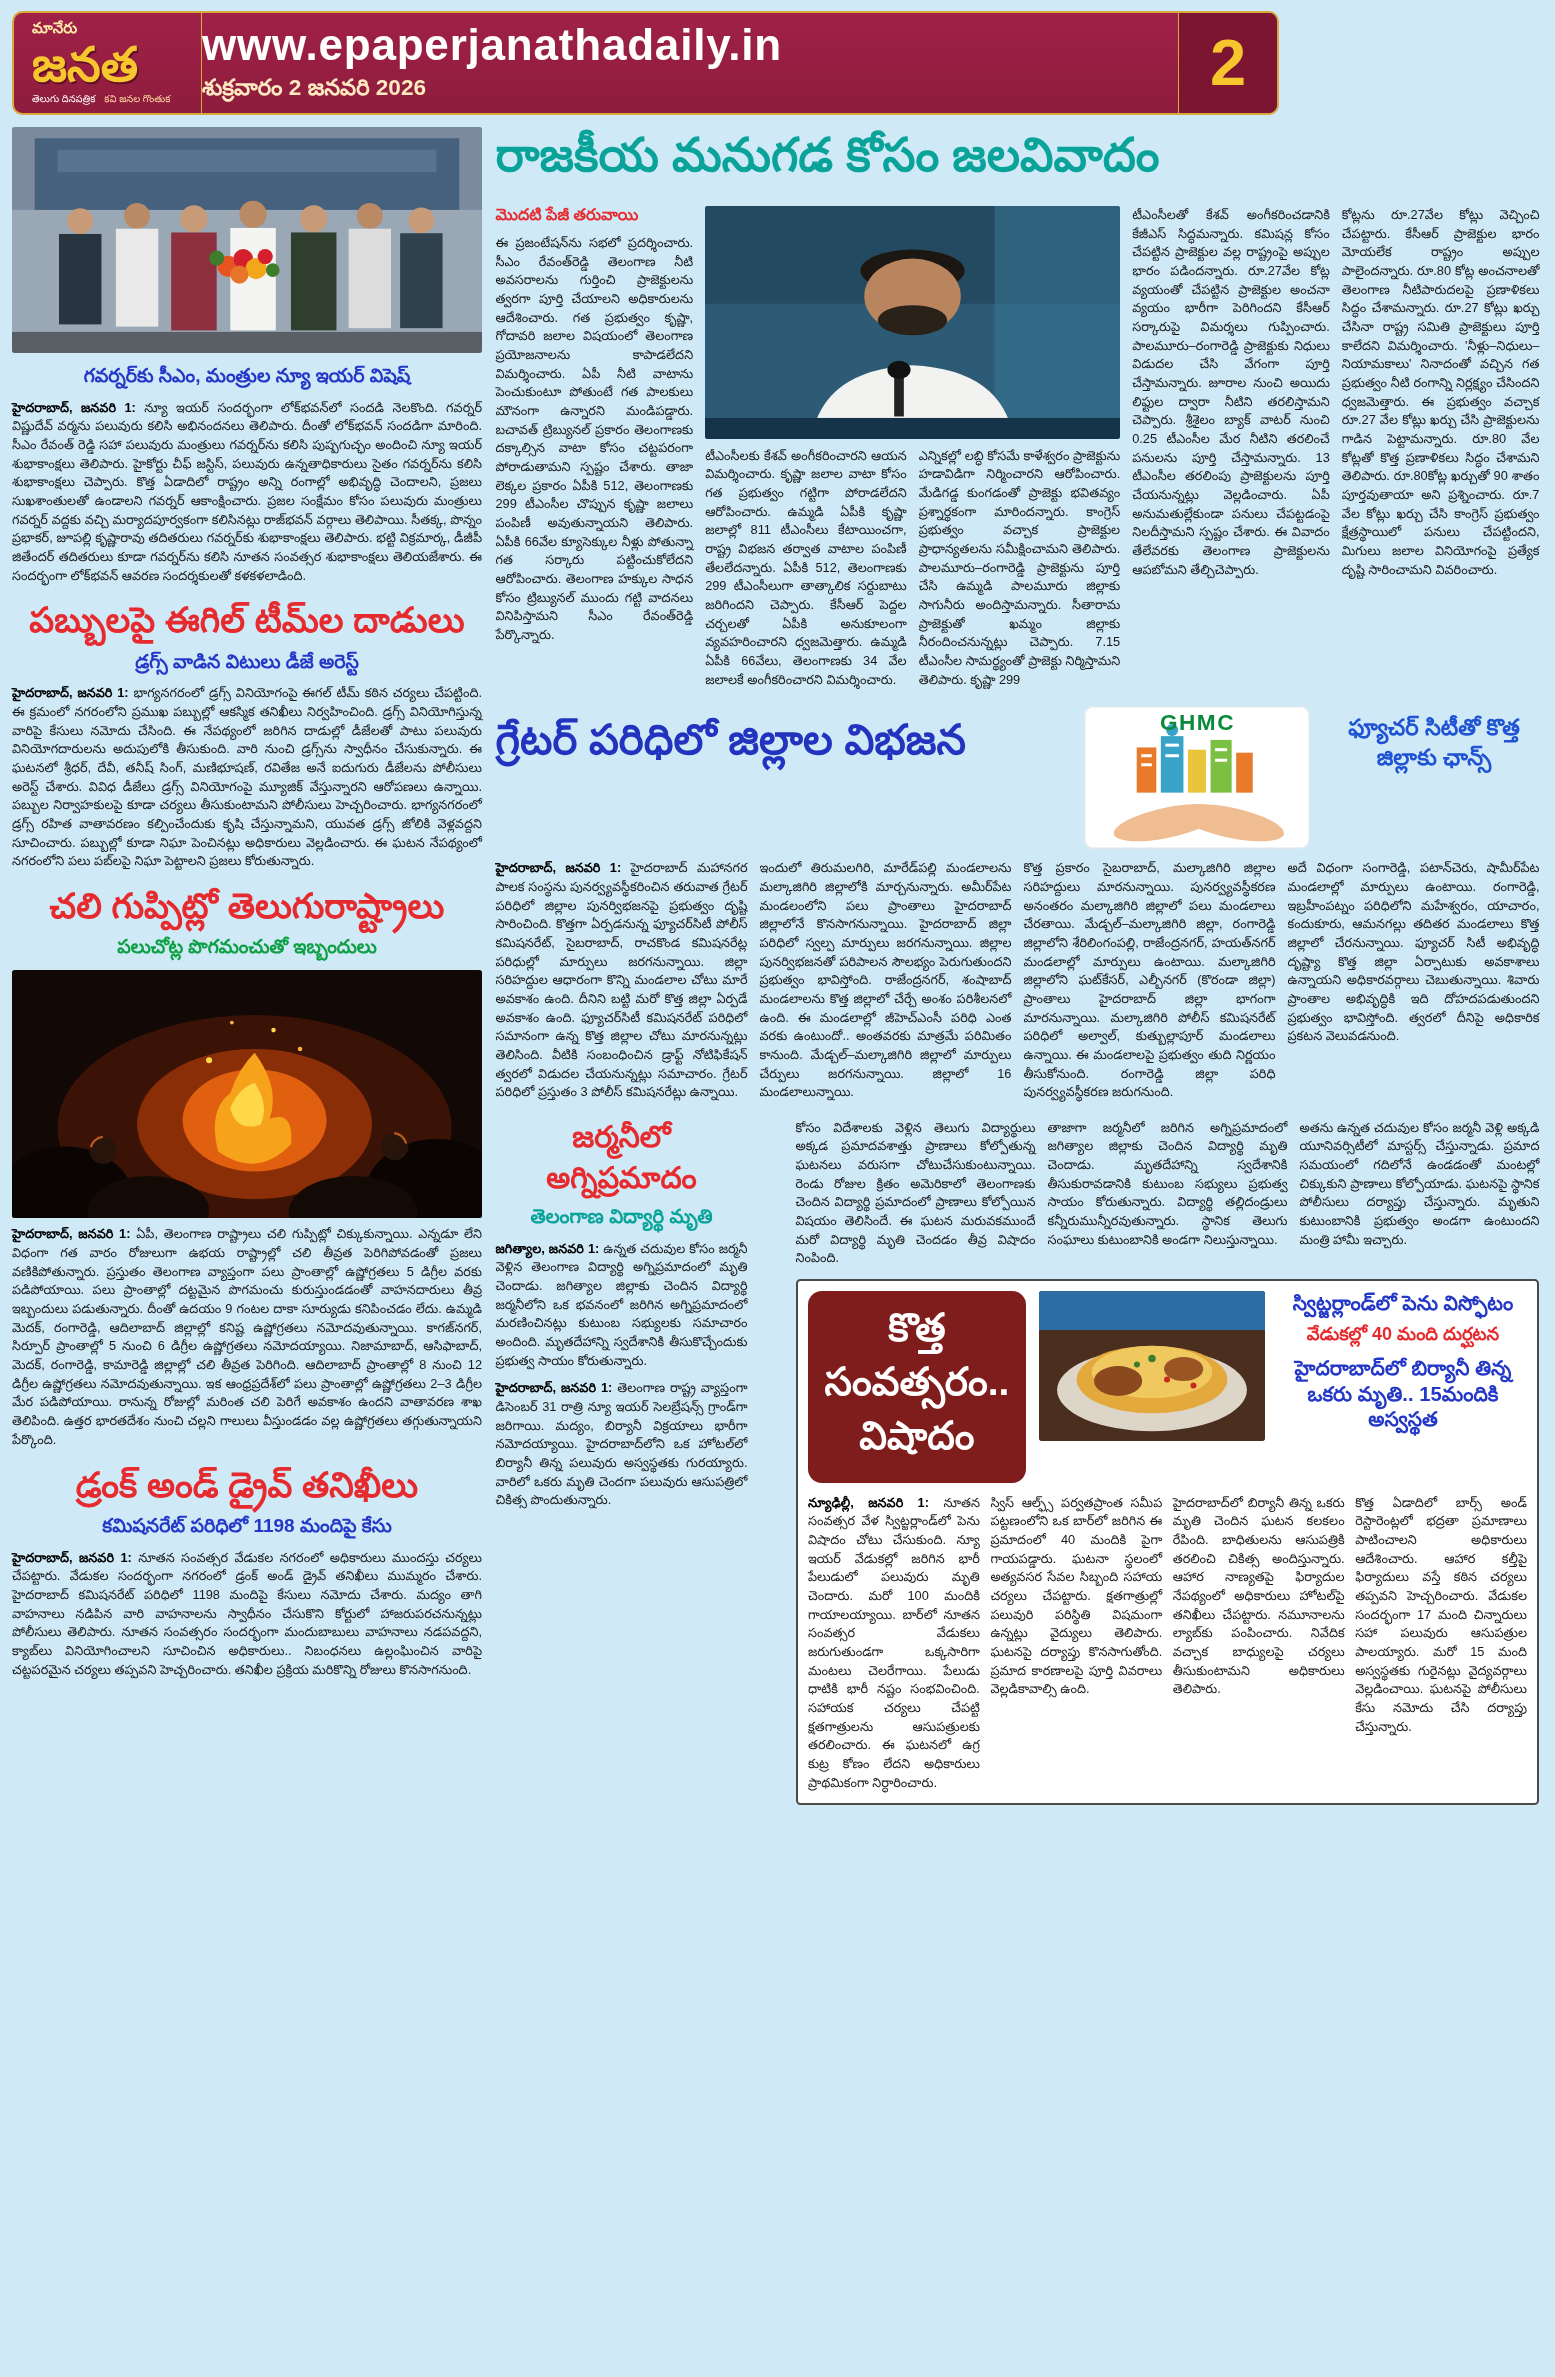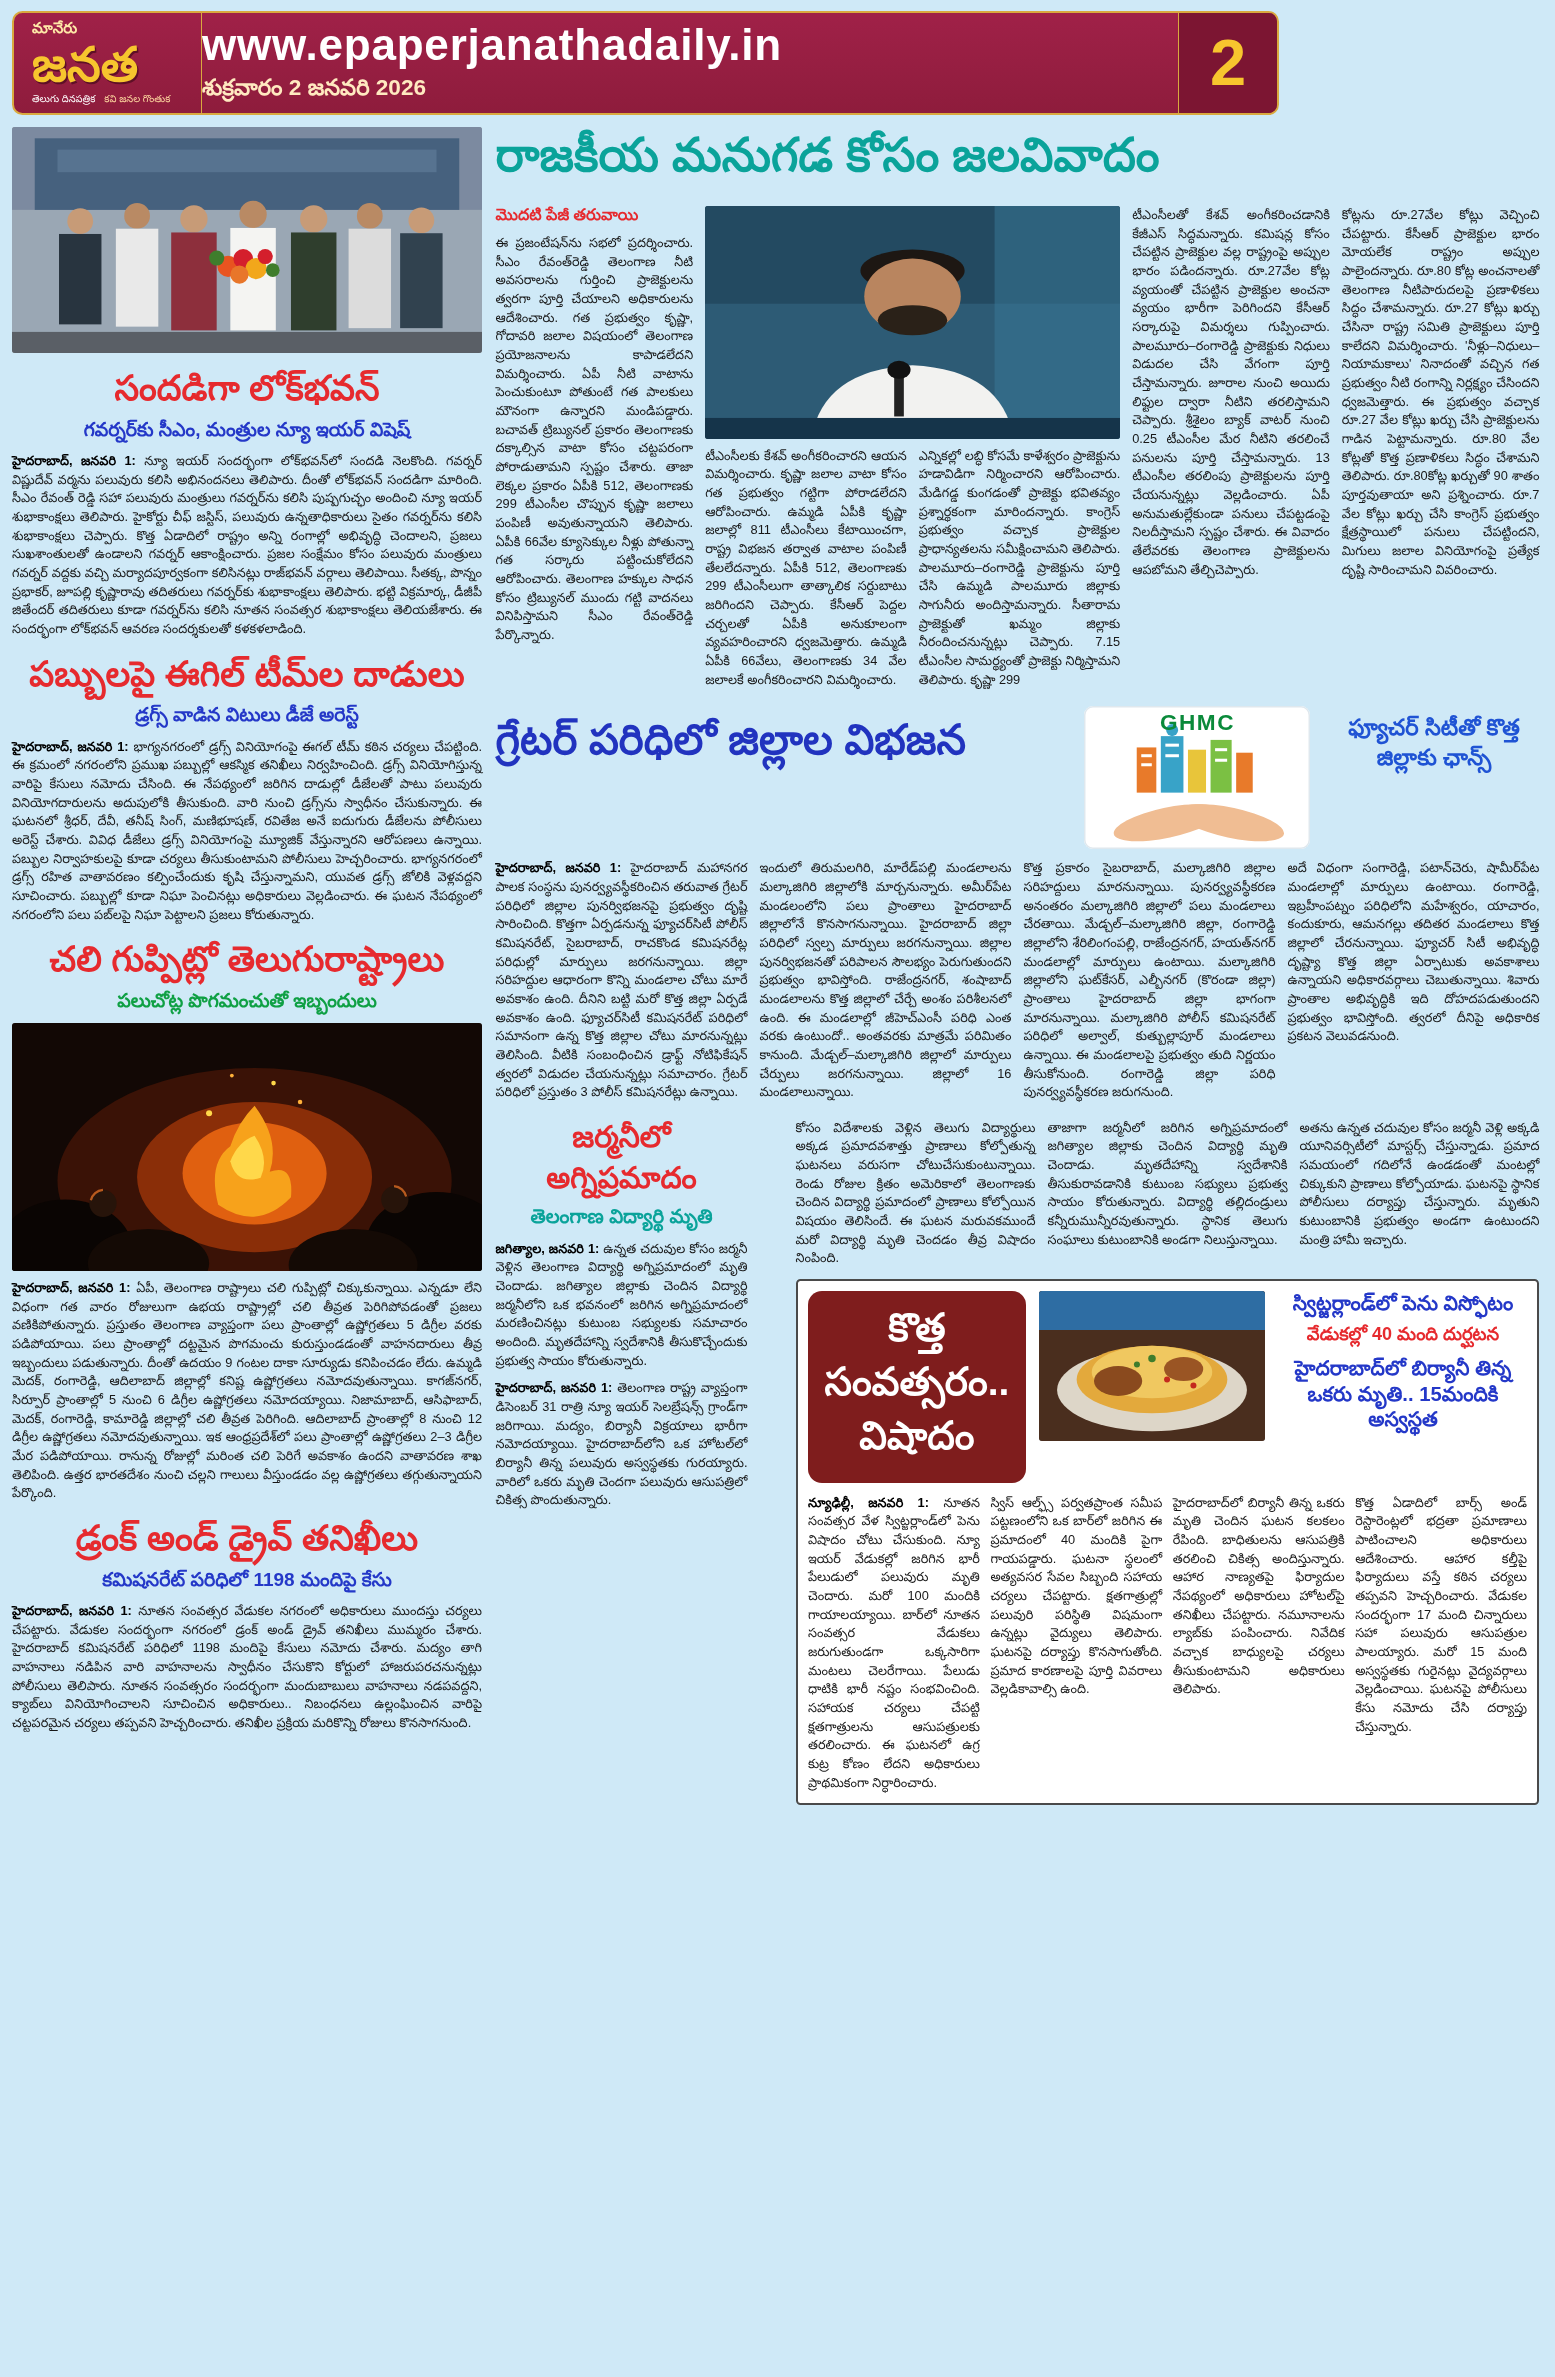--- a/index.html
+++ b/index.html
@@ -131,21 +131,20 @@
               <circle cx="300" cy="196" r="12" fill="#e8762a"></circle>
             <circle cx="334" cy="172" r="10" fill="#d41f2c"></circle>
               <circle cx="270" cy="174" r="10" fill="#3f7d2c"></circle>
             <circle cx="344" cy="190" r="9" fill="#3f7d2c"></circle>
           </g>
           <rect y="272" width="620" height="28" fill="#5a5f66"></rect>
         </svg>
       </div>
 
       <article class="art">
-        <h2 class="head red">సందడిగా లోక్‌భవన్</h2>
         <h3 class="sub blue">గవర్నర్‌కు సీఎం, మంత్రుల న్యూ ఇయర్ విషెష్</h3>
         <p class="body-text"><b class="dateline">హైదరాబాద్, జనవరి 1:</b> <span>న్యూ ఇయర్ సందర్భంగా లోక్‌భవన్‌లో సందడి నెలకొంది. గవర్నర్ విష్ణుదేవ్ వర్మను పలువురు కలిసి అభినందనలు తెలిపారు. దీంతో లోక్‌భవన్ సందడిగా మారింది. సీఎం రేవంత్ రెడ్డి సహా పలువురు మంత్రులు గవర్నర్‌ను కలిసి పుష్పగుచ్ఛం అందించి న్యూ ఇయర్ శుభాకాంక్షలు తెలిపారు. హైకోర్టు చీఫ్ జస్టిస్, పలువురు ఉన్నతాధికారులు సైతం గవర్నర్‌ను కలిసి శుభాకాంక్షలు చెప్పారు. కొత్త ఏడాదిలో రాష్ట్రం అన్ని రంగాల్లో అభివృద్ధి చెందాలని, ప్రజలు సుఖశాంతులతో ఉండాలని గవర్నర్ ఆకాంక్షించారు. ప్రజల సంక్షేమం కోసం పలువురు మంత్రులు గవర్నర్ వద్దకు వచ్చి మర్యాదపూర్వకంగా కలిసినట్లు రాజ్‌భవన్ వర్గాలు తెలిపాయి. సీతక్క, పొన్నం ప్రభాకర్, జూపల్లి కృష్ణారావు తదితరులు గవర్నర్‌కు శుభాకాంక్షలు తెలిపారు. భట్టి విక్రమార్క, డీజీపీ జితేందర్ తదితరులు కూడా గవర్నర్‌ను కలిసి నూతన సంవత్సర శుభాకాంక్షలు తెలియజేశారు. ఈ సందర్భంగా లోక్‌భవన్ ఆవరణ సందర్శకులతో కళకళలాడింది.</span></p>
       </article>
 
       <article class="art">
         <h2 class="head red">పబ్బులపై ఈగిల్ టీమ్‌ల దాడులు</h2>
         <h3 class="sub blue">డ్రగ్స్ వాడిన విటులు డీజే అరెస్ట్</h3>
         <p class="body-text"><b class="dateline">హైదరాబాద్, జనవరి 1:</b> <span>భాగ్యనగరంలో డ్రగ్స్ వినియోగంపై ఈగల్ టీమ్ కఠిన చర్యలు చేపట్టింది. ఈ క్రమంలో నగరంలోని ప్రముఖ పబ్బుల్లో ఆకస్మిక తనిఖీలు నిర్వహించింది. డ్రగ్స్ వినియోగిస్తున్న వారిపై కేసులు నమోదు చేసింది. ఈ నేపథ్యంలో జరిగిన దాడుల్లో డీజేలతో పాటు పలువురు వినియోగదారులను అదుపులోకి తీసుకుంది. వారి నుంచి డ్రగ్స్‌ను స్వాధీనం చేసుకున్నారు. ఈ ఘటనలో శ్రీధర్, దేవీ, తనీష్ సింగ్, మణిభూషణ్, రవితేజ అనే ఐదుగురు డీజేలను పోలీసులు అరెస్ట్ చేశారు. వివిధ డీజేలు డ్రగ్స్ వినియోగంపై మ్యూజిక్ వేస్తున్నారని ఆరోపణలు ఉన్నాయి. పబ్బుల నిర్వాహకులపై కూడా చర్యలు తీసుకుంటామని పోలీసులు హెచ్చరించారు. భాగ్యనగరంలో డ్రగ్స్ రహిత వాతావరణం కల్పించేందుకు కృషి చేస్తున్నామని, యువత డ్రగ్స్ జోలికి వెళ్లవద్దని సూచించారు. పబ్బుల్లో కూడా నిఘా పెంచినట్లు అధికారులు వెల్లడించారు. ఈ ఘటన నేపథ్యంలో నగరంలోని పలు పబ్‌లపై నిఘా పెట్టాలని ప్రజలు కోరుతున్నారు.</span></p>
       </article>
 

